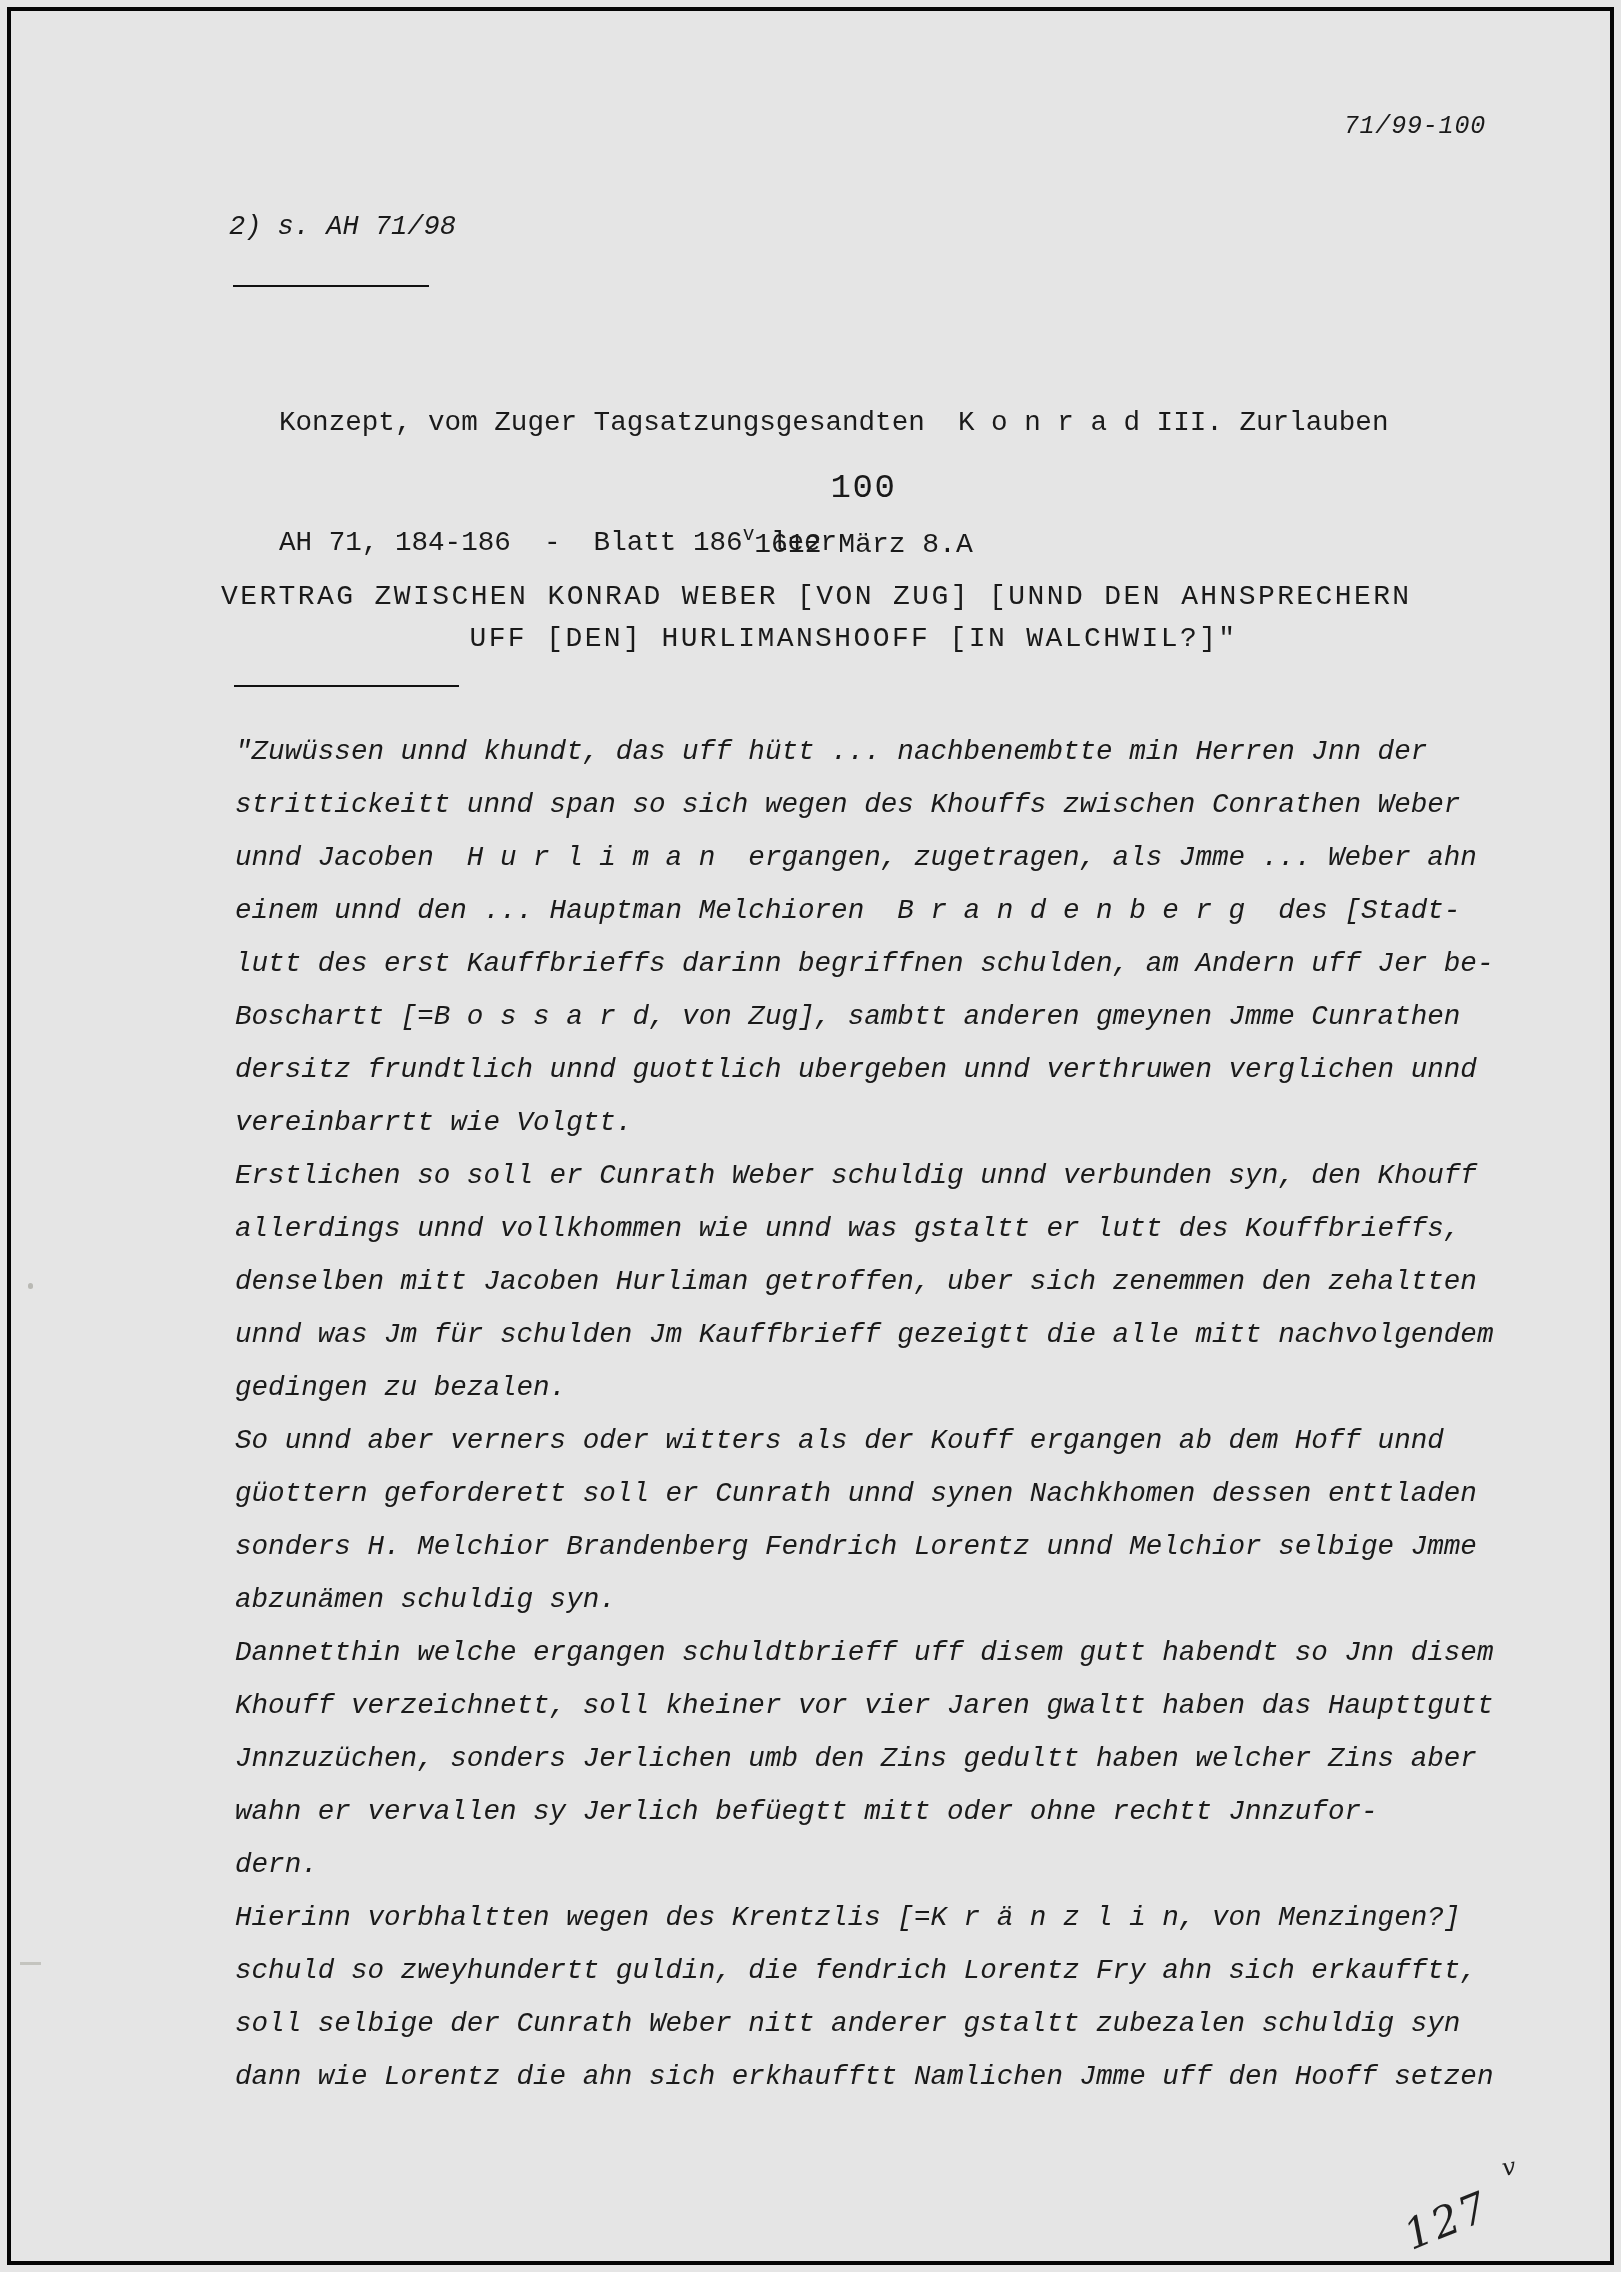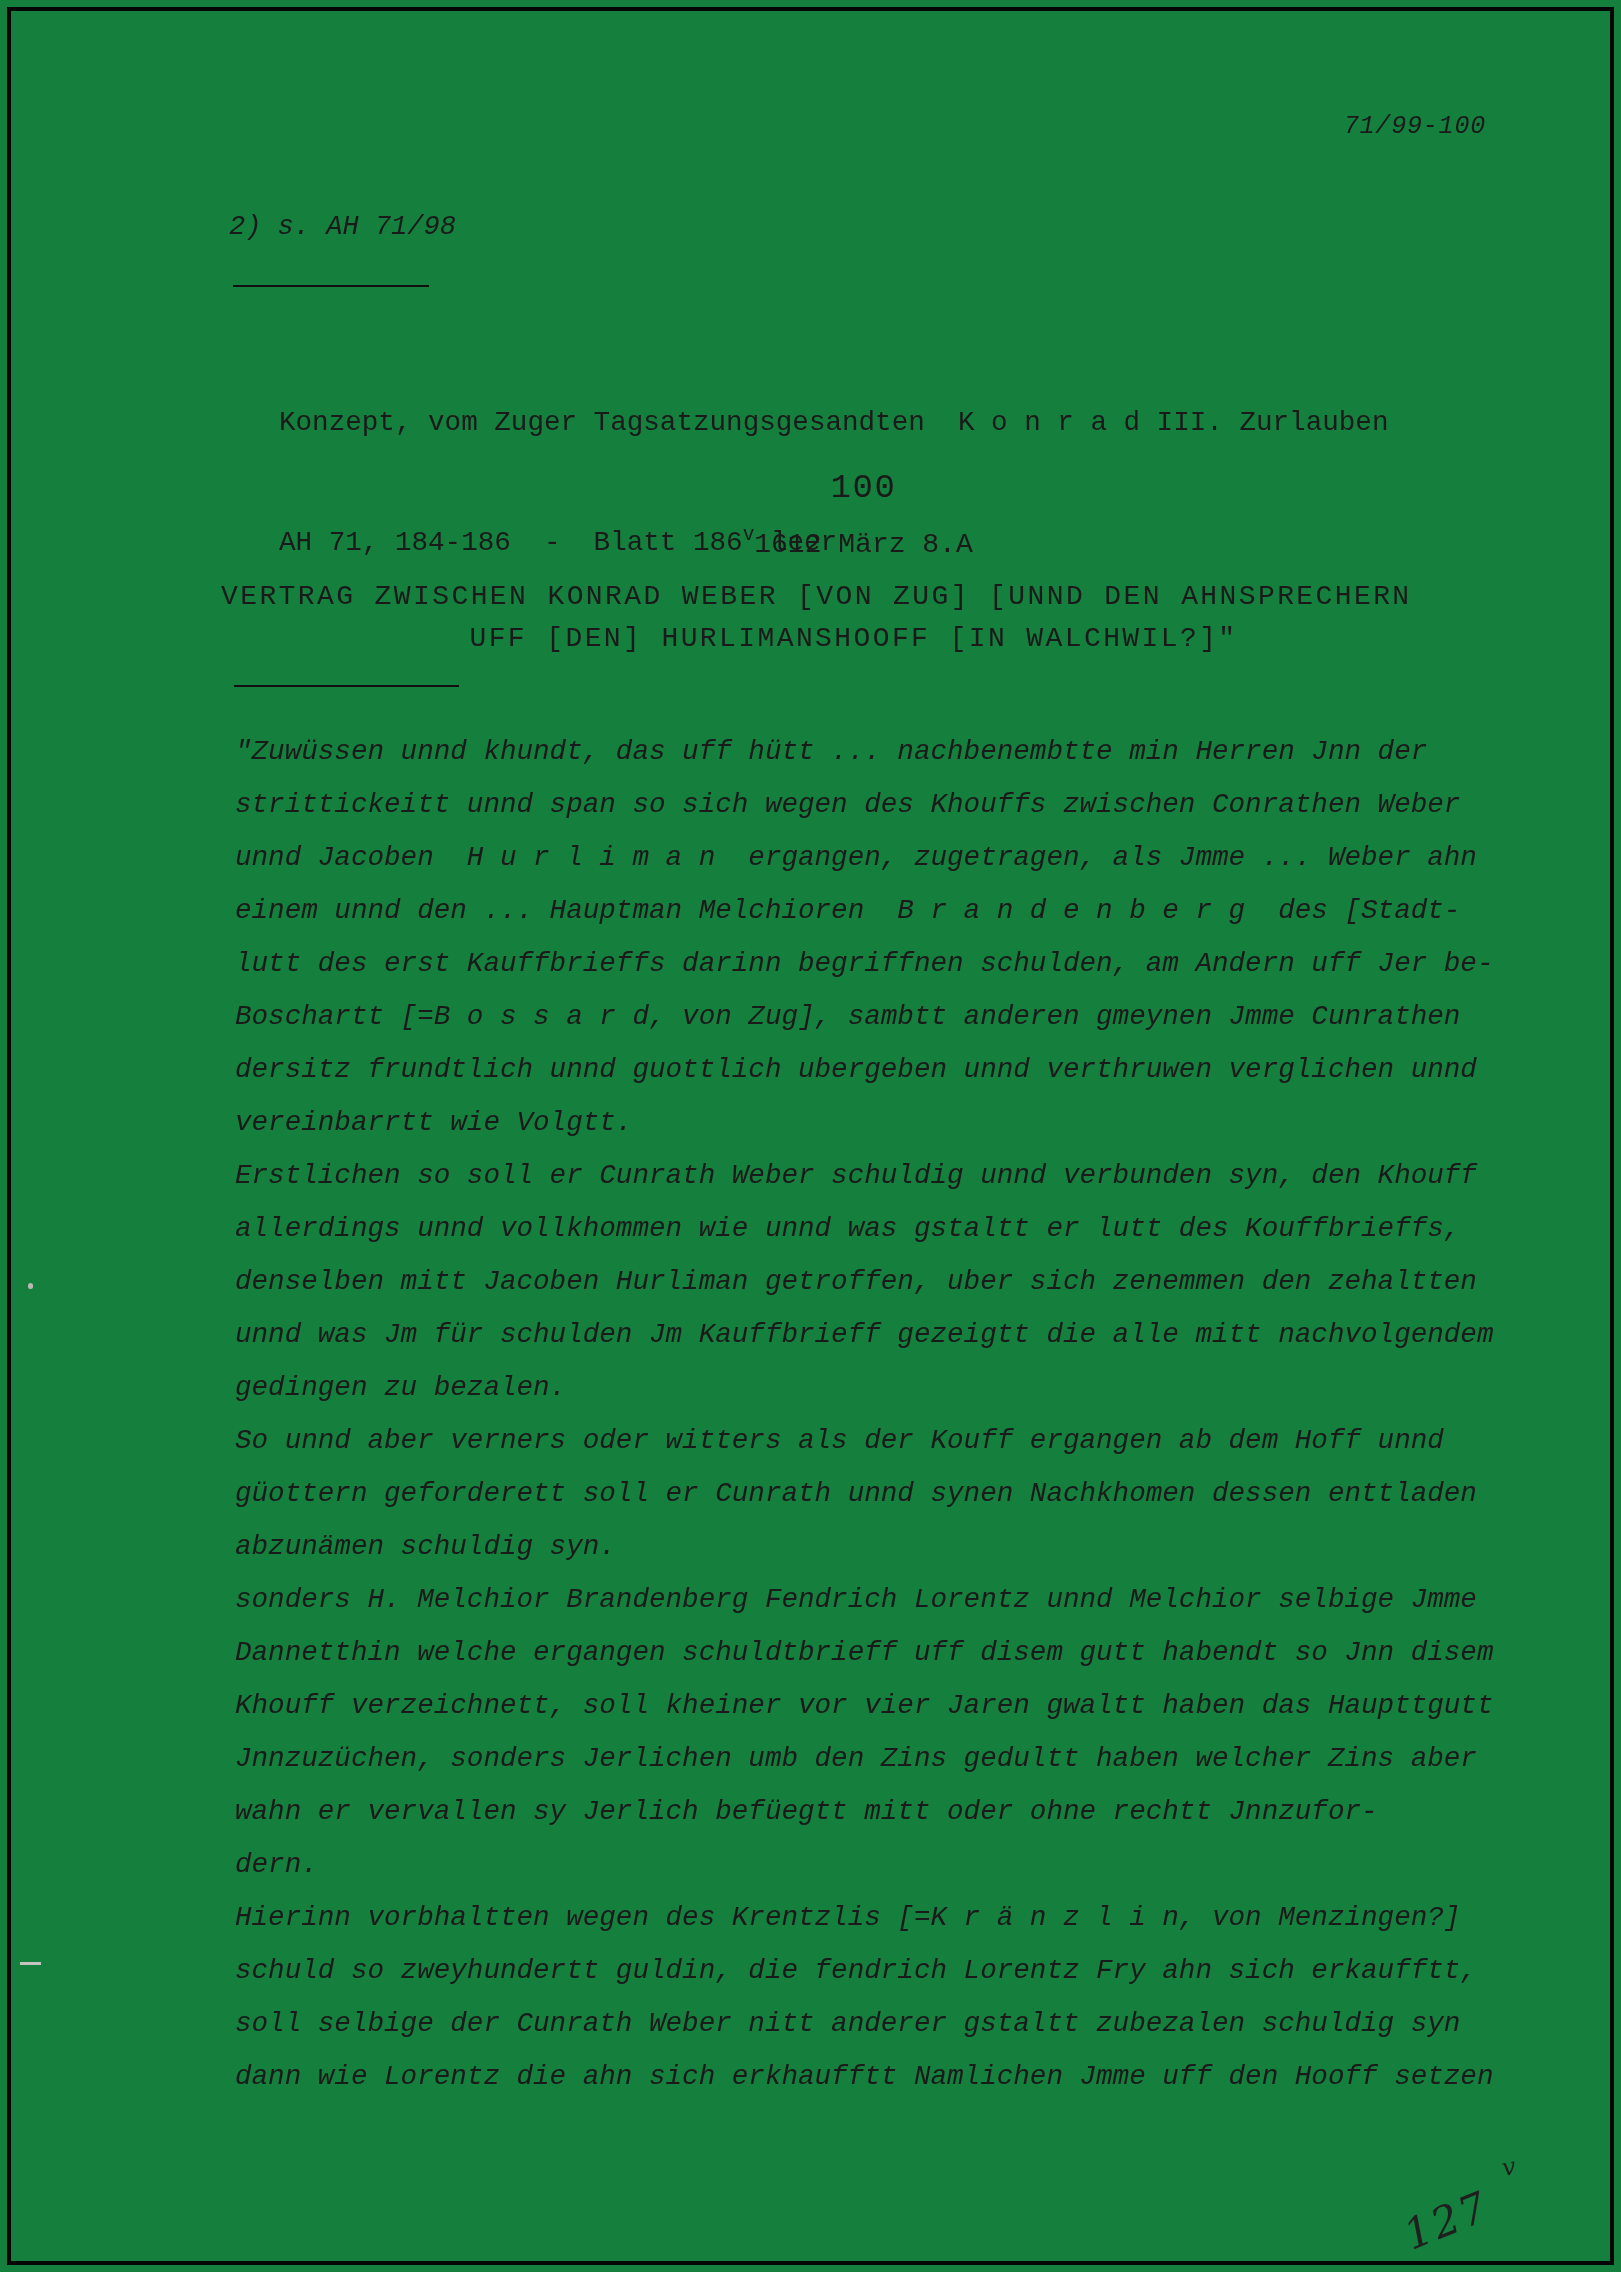--- a/index.html
+++ b/index.html
@@ -4,21 +4,21 @@
 <style>
   html, body {
     margin: 0;
     padding: 0;
     background: #ffffff;
   }
   .page {
     position: relative;
     width: 1622px;
     height: 2273px;
-    background: #15803d;
+    background: #e5e5e5;
     overflow: hidden;
     font-family: "Liberation Mono", "DejaVu Sans Mono", monospace;
     color: #1a1a1a;
   }
   
   .scan-frame {
     position: absolute;
     top: 6.5px; left: 6.5px; right: 8px; bottom: 8px;
     border: 4.9px solid #050505;
     pointer-events: none;
@@ -185,22 +185,22 @@
       <div class="line">Boschartt [=B o s s a r d, von Zug], sambtt anderen gmeynen Jmme Cunrathen</div>
       <div class="line">dersitz frundtlich unnd guottlich ubergeben unnd verthruwen verglichen unnd</div>
       <div class="line">vereinbarrtt wie Volgtt.</div>
       <div class="line">Erstlichen so soll er Cunrath Weber schuldig unnd verbunden syn, den Khouff</div>
       <div class="line">allerdings unnd vollkhommen wie unnd was gstaltt er lutt des Kouffbrieffs,</div>
       <div class="line">denselben mitt Jacoben Hurliman getroffen, uber sich zenemmen den zehaltten</div>
       <div class="line">unnd was Jm für schulden Jm Kauffbrieff gezeigtt die alle mitt nachvolgendem</div>
       <div class="line">gedingen zu bezalen.</div>
       <div class="line">So unnd aber verners oder witters als der Kouff ergangen ab dem Hoff unnd</div>
       <div class="line">güottern geforderett soll er Cunrath unnd synen Nachkhomen dessen enttladen</div>
+      <div class="line">sonders H. Melchior Brandenberg Fendrich Lorentz unnd Melchior selbige Jmme</div>
       <div class="line">abzunämen schuldig syn.</div>
-      <div class="line">sonders H. Melchior Brandenberg Fendrich Lorentz unnd Melchior selbige Jmme</div>
       <div class="line">Dannetthin welche ergangen schuldtbrieff uff disem gutt habendt so Jnn disem</div>
       <div class="line">Khouff verzeichnett, soll kheiner vor vier Jaren gwaltt haben das Haupttgutt</div>
       <div class="line">Jnnzuzüchen, sonders Jerlichen umb den Zins gedultt haben welcher Zins aber</div>
       <div class="line">wahn er vervallen sy Jerlich befüegtt mitt oder ohne rechtt Jnnzufor-</div>
       <div class="line">dern.</div>
       <div class="line">Hierinn vorbhaltten wegen des Krentzlis [=K r ä n z l i n, von Menzingen?]</div>
       <div class="line">schuld so zweyhundertt guldin, die fendrich Lorentz Fry ahn sich erkaufftt,</div>
       <div class="line">soll selbige der Cunrath Weber nitt anderer gstaltt zubezalen schuldig syn</div>
       <div class="line">dann wie Lorentz die ahn sich erkhaufftt Namlichen Jmme uff den Hooff setzen</div>
     </div>

